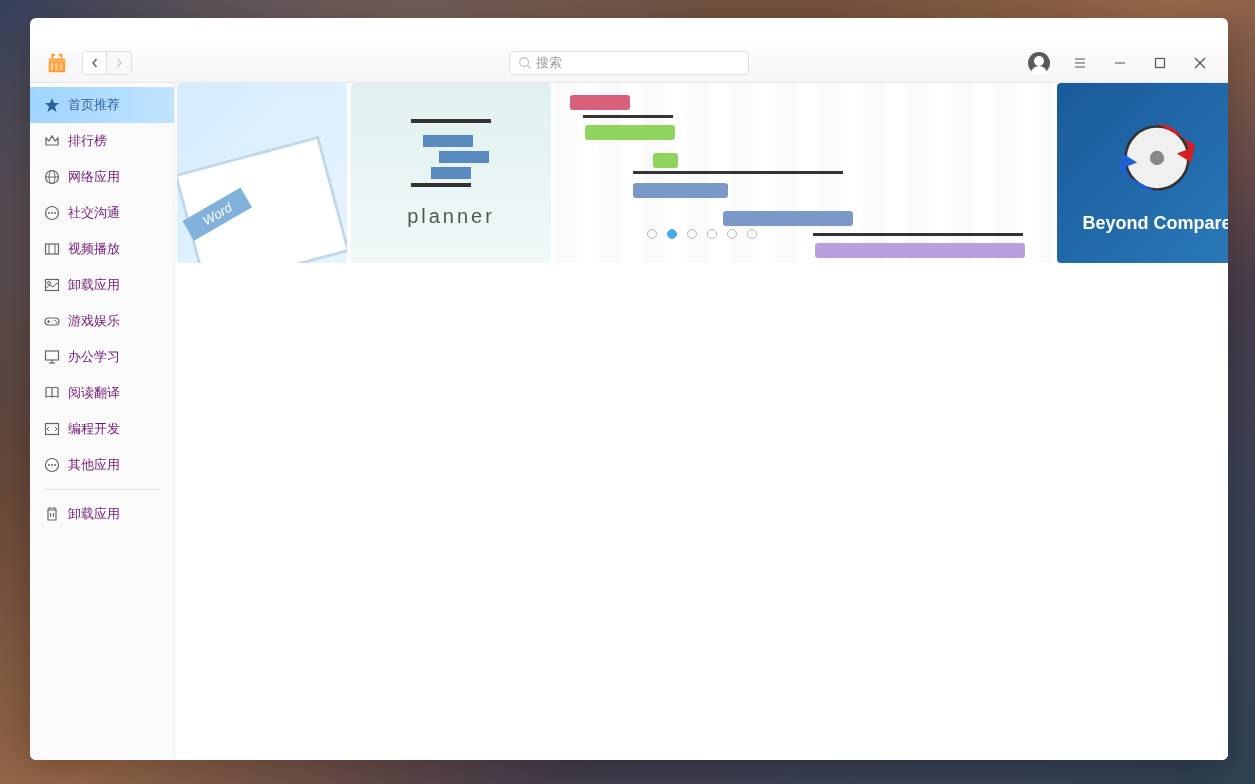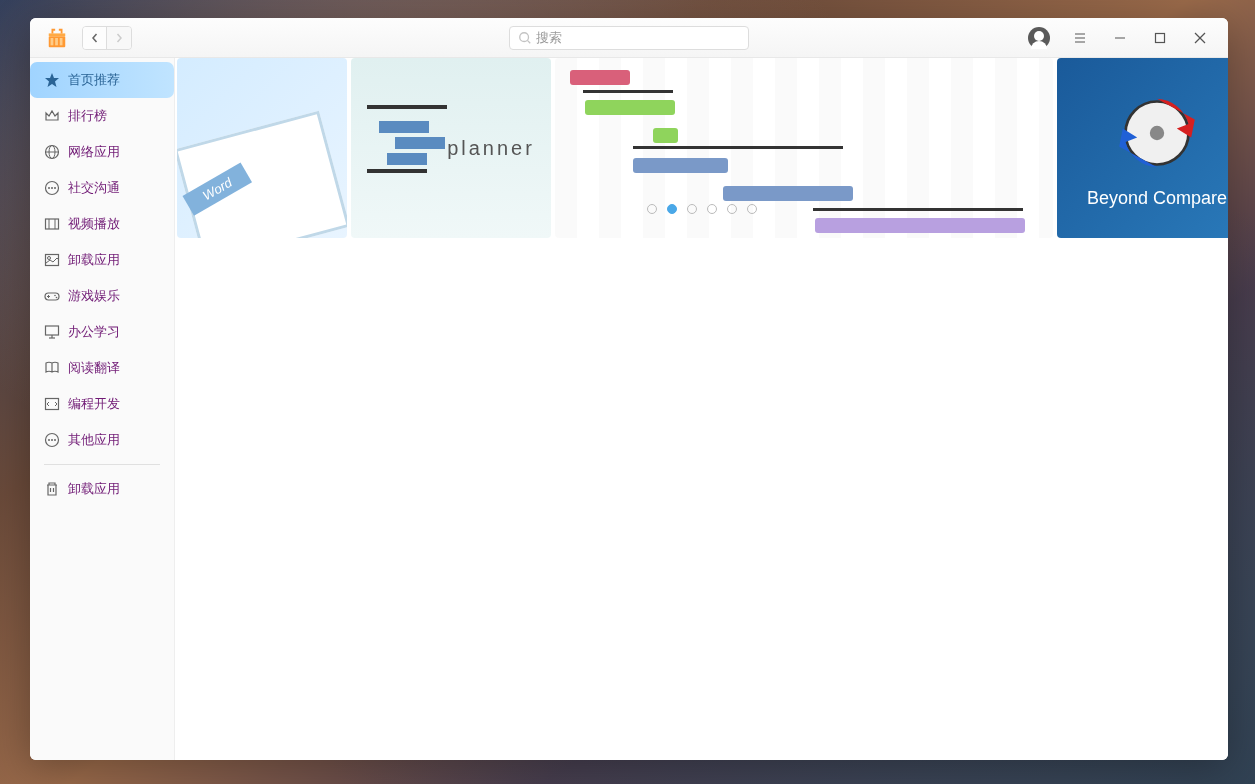--- a/index.html
+++ b/index.html
@@ -36,20 +36,21 @@
       overflow: hidden;
     }
     .titlebar {
       height: 40px;
       background: linear-gradient(to bottom, #fdfdfd, #f5f5f5);
       display: flex;
       align-items: center;
       padding: 0 10px;
       border-bottom: 1px solid #e8e8e8;
       position: relative;
+      margin-top: 25px;
     }
     .app-logo {
       width: 22px;
       height: 22px;
       margin: 0 6px;
       display: flex;
       align-items: center;
       justify-content: center;
     }
     .logo-svg { width: 22px; height: 22px; }
@@ -168,21 +169,20 @@
       display: flex;
       align-items: center;
       padding-left: 14px;
       cursor: pointer;
       font-size: 13px;
       color: #701a75;
     }
     .sidebar-item.active {
       background: linear-gradient(to right, #a0d4ff, #c0e4ff);
       color: #2a6496;
-      border-radius: 7px;
     }
     .sidebar-icon {
       width: 16px;
       height: 16px;
       margin-right: 8px;
       display: flex;
       align-items: center;
       justify-content: center;
       color: #666;
     }
@@ -236,21 +236,21 @@
       color: #fff;
       padding: 4px 18px;
       font-size: 13px;
       font-style: italic;
       transform: rotate(-15deg);
     }
     .card-planner {
       width: 200px;
       background: linear-gradient(to bottom, #e0f0f0, #f0f8f8);
       display: flex;
-      flex-direction: row;
+      flex-direction: column;
       align-items: center;
       justify-content: center;
       padding: 20px;
     }
     .planner-bars {
       display: flex;
       flex-direction: column;
       gap: 6px;
       margin-bottom: 12px;
     }
@@ -290,21 +290,21 @@
     }
     .bc-logo {
       width: 90px;
       height: 90px;
       position: relative;
       margin-bottom: 10px;
     }
     .bc-text {
       color: #fff;
       font-size: 18px;
-      font-weight: normal;
+      font-weight: bold;
       white-space: nowrap;
     }
     .carousel-dots {
       position: absolute;
       bottom: 24px;
       left: 50%;
       transform: translateX(-50%);
       display: flex;
       gap: 10px;
       z-index: 10;

